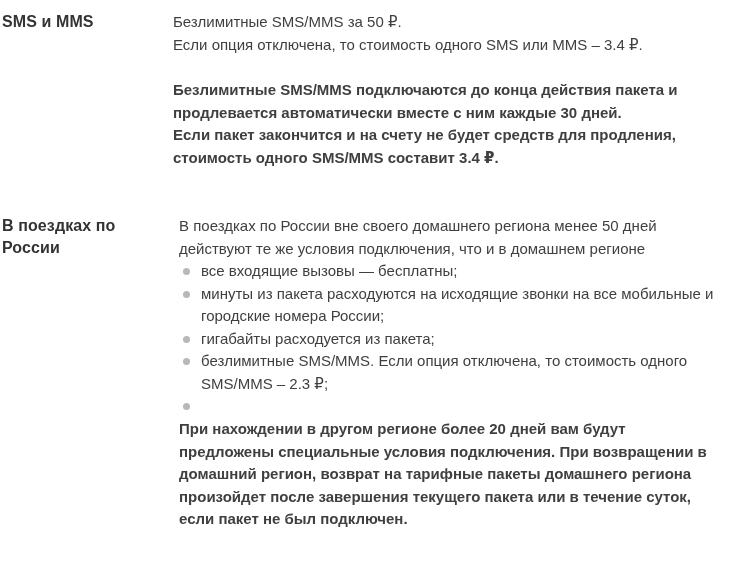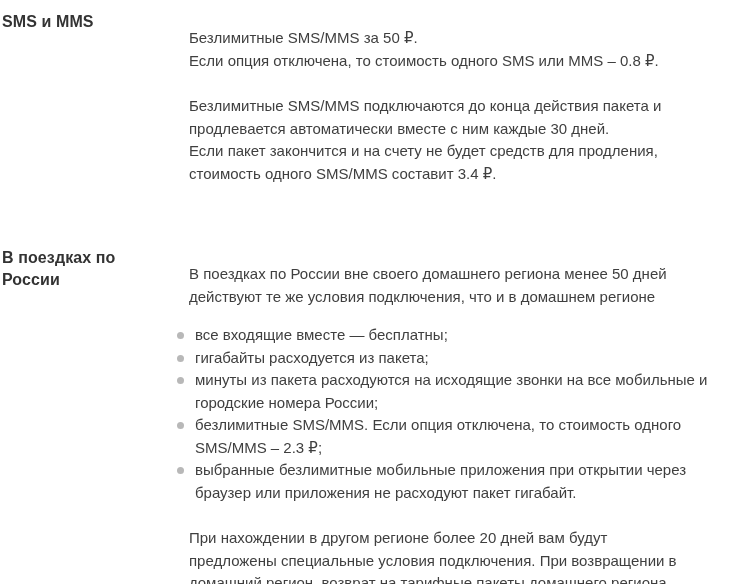--- a/index.html
+++ b/index.html
@@ -18,39 +18,40 @@
     box-sizing: border-box;
     width: 735px;
     padding: 11px 16px 0 2px;
   }
   .row {
     display: flex;
     align-items: flex-start;
   }
   .row + .row {
     margin-top: 46px;
+    justify-content: space-between;
   }
   .row-label {
     flex: 0 0 171px;
     width: 171px;
     font-size: 16px;
     font-weight: bold;
     line-height: 22px;
     color: #333333;
     letter-spacing: 0.1px;
   }
   .row-content {
     flex: 1 1 auto;
     max-width: 540px;
     font-size: 15px;
     line-height: 22.5px;
     color: #3f3f3f;
   }
-  .para { margin: 16px; }
-  .para.gap { margin-top: 23px; }
+  .para { margin: 0; }
+  .para.gap { margin-top: 23px; font-weight: bold; }
   .text-line { display: block; }
   ul.bullet-list {
     list-style: none;
     margin: 0;
     padding: 0;
   }
   ul.bullet-list li {
     position: relative;
     padding-left: 22px;
   }
@@ -67,55 +68,54 @@
 </head>
 <body>
 
 <div class="page">
 
   <section class="row">
     <div class="row-label">SMS и MMS</div>
     <div class="row-content">
       <p class="para">
         <span class="text-line">Безлимитные SMS/MMS за 50 ₽.</span>
-        <span class="text-line">Если опция отключена, то стоимость одного SMS или MMS – 0.8 ₽.</span>
+        <span class="text-line">Если опция отключена, то стоимость одного SMS или MMS – 3.4 ₽.</span>
       </p>
       <p class="para gap">
         <span class="text-line">Безлимитные SMS/MMS подключаются до конца действия пакета и продлевается автоматически вместе с ним каждые 30 дней.</span>
         <span class="text-line">Если пакет закончится и на счету не будет средств для продления, стоимость одного SMS/MMS составит 3.4 ₽.</span>
       </p>
     </div>
   </section>
 
   <section class="row">
     <div class="row-label">В поездках по России</div>
     <div class="row-content">
       <p class="para">
         <span class="text-line">В поездках по России вне своего домашнего региона менее 50 дней действуют те же условия подключения, что и в домашнем регионе</span>
       </p>
       <ul class="bullet-list">
         <li>
           <span class="bullet-dot"></span>
-          <span>все входящие вместе — бесплатны;</span>
+          <span>все входящие вызовы — бесплатны;</span>
+        </li>
+        <li>
+          <span class="bullet-dot"></span>
+          <span>минуты из пакета расходуются на исходящие звонки на все мобильные и городские номера России;</span>
         </li>
         <li>
           <span class="bullet-dot"></span>
           <span>гигабайты расходуется из пакета;</span>
         </li>
         <li>
           <span class="bullet-dot"></span>
-          <span>минуты из пакета расходуются на исходящие звонки на все мобильные и городские номера России;</span>
-        </li>
-        <li>
-          <span class="bullet-dot"></span>
           <span>безлимитные SMS/MMS. Если опция отключена, то стоимость одного SMS/MMS – 2.3 ₽;</span>
         </li>
         <li>
           <span class="bullet-dot"></span>
-          <span>выбранные безлимитные мобильные приложения при открытии через браузер или приложения не расходуют пакет гигабайт.</span>
         </li>
       </ul>
       <p class="para gap">
         <span class="text-line">При нахождении в другом регионе более 20 дней вам будут предложены специальные условия подключения. При возвращении в домашний регион, возврат на тарифные пакеты домашнего региона произойдет после завершения текущего пакета или в течение суток, если пакет не был подключен.</span>
       </p>
     </div>
   </section>
 
 </div>
 

